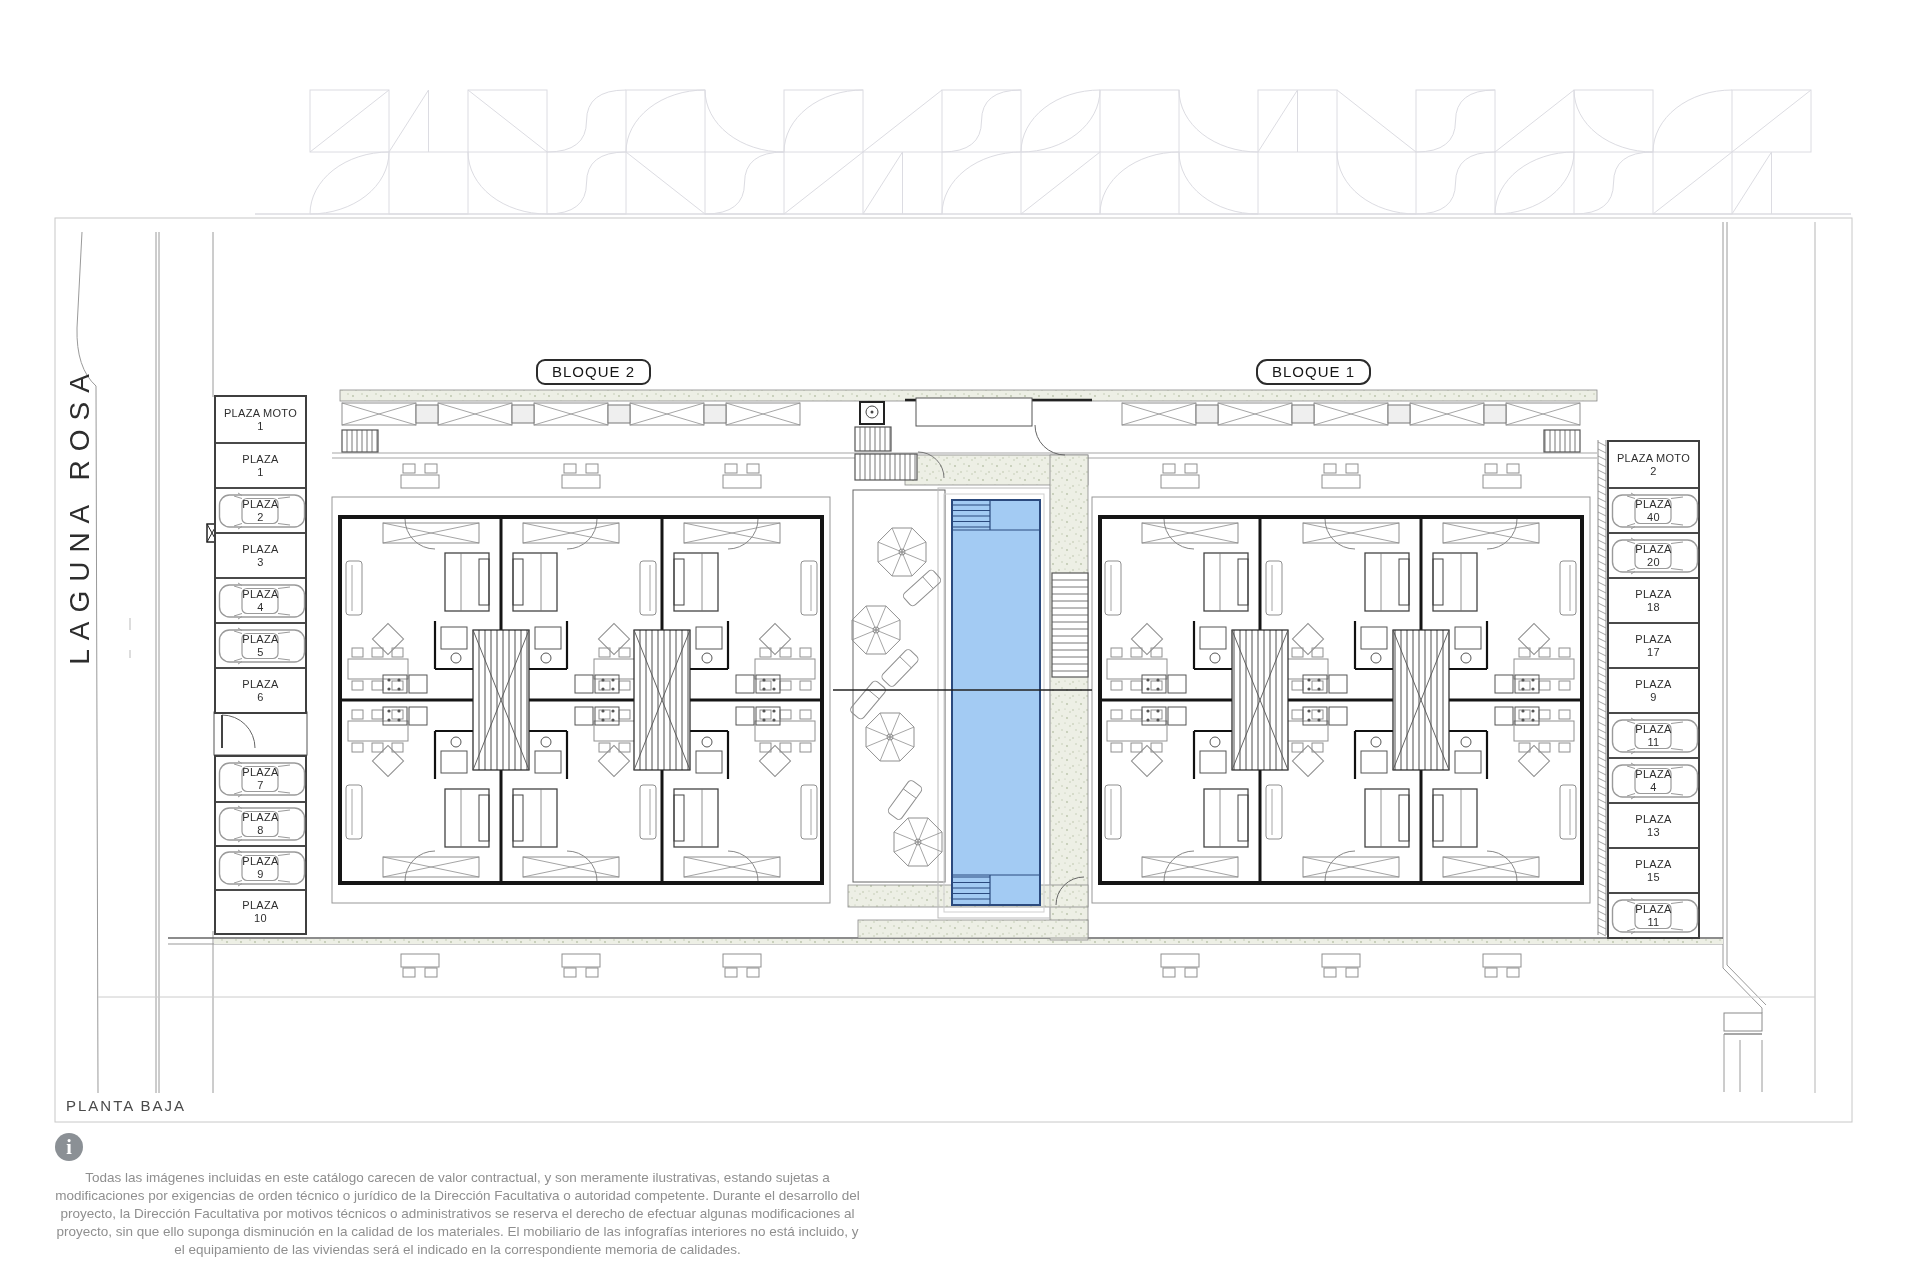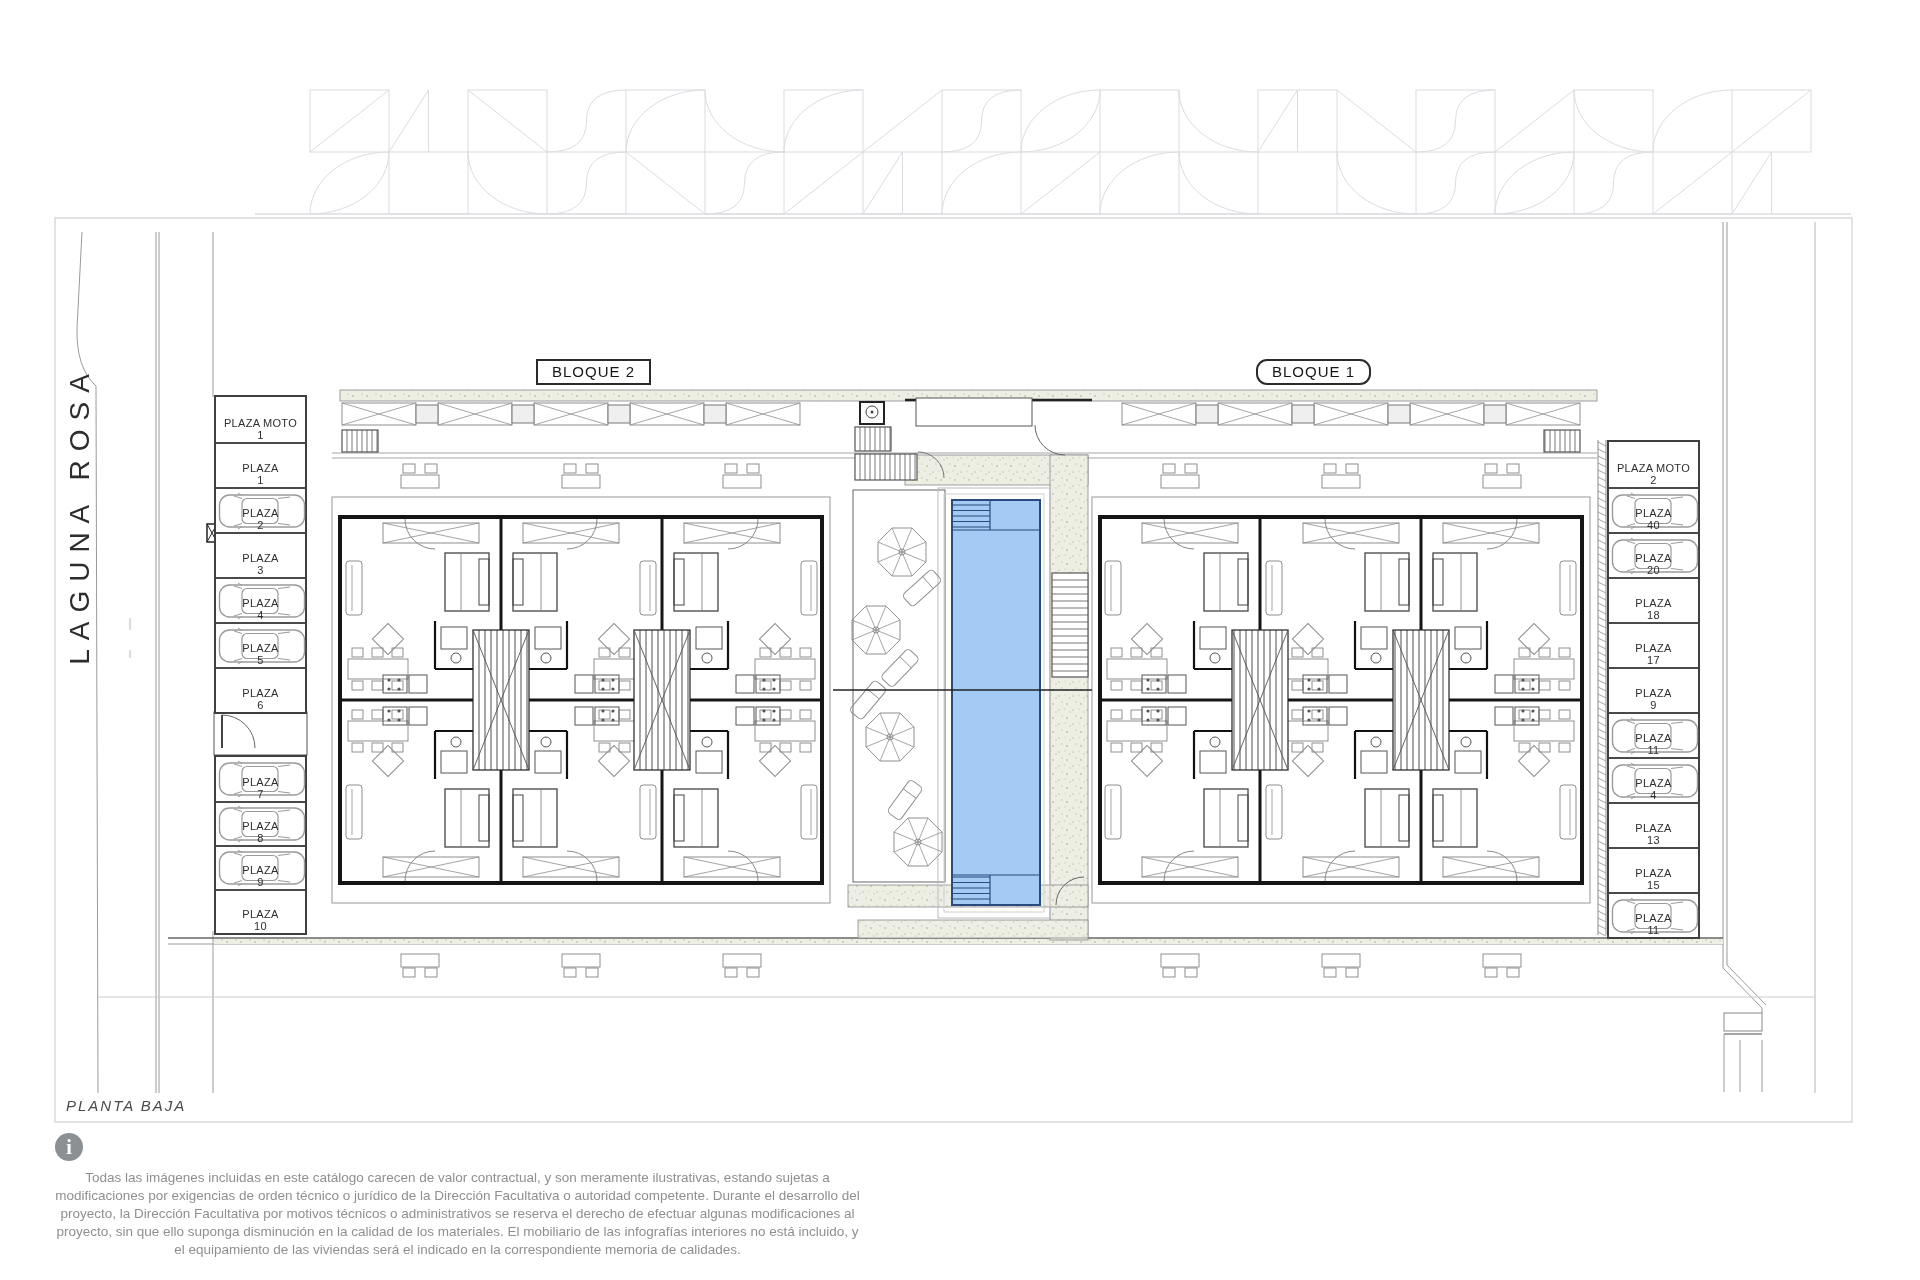--- a/index.html
+++ b/index.html
@@ -2,34 +2,34 @@
 <html><head>
 <meta charset="utf-8">
 <style>
   html,body{margin:0;padding:0;background:#fff;}
   .stage{position:relative;width:1920px;height:1280px;background:#ffffff;overflow:hidden;
          font-family:"Liberation Sans",sans-serif;}
   #plan{position:absolute;left:0;top:0;}
   
   .pcol{position:absolute;box-sizing:border-box;border:2px solid #3f3f3f;background:#fff;}
   .stall{position:relative;box-sizing:border-box;border-top:2px solid #4a4a4a;
-         display:flex;align-items:flex-end;justify-content:center;}
+         display:flex;align-items:center;justify-content:center;}
   .stall:first-child{border-top:none;}
   .stall > svg{position:absolute;left:2px;top:50%;transform:translateY(-50%);}
   .stall-label{position:relative;z-index:2;text-align:center;font-size:11px;line-height:1.15;
                color:#2e2e2e;letter-spacing:.3px;}
   .stall-label span{display:block;}
   
   .street-label{position:absolute;left:80px;top:515px;transform:translate(-50%,-50%) rotate(-90deg);
                 font-size:28px;letter-spacing:9px;color:#2d2d2d;white-space:nowrap;}
   .block-label{position:absolute;box-sizing:border-box;border:2px solid #2b2b2b;background:#fff;
                padding:2px 14px 3px;font-size:15px;color:#161616;letter-spacing:1px;white-space:nowrap;}
-  .block-label.b2{left:536px;top:359px;}
+  .block-label.b2{left:536px;top:359px;border-radius:9px;}
   .block-label.b1{left:1256px;top:359px;border-radius:11px;}
-  .floor-label{position:absolute;left:66px;top:1097px;font-size:15px;letter-spacing:2px;color:#4a4a4a;font-style:italic;}
+  .floor-label{position:absolute;left:66px;top:1097px;font-size:15px;letter-spacing:2px;color:#4a4a4a;}
   
   .disclaimer{position:absolute;left:55px;top:1133px;width:805px;}
   .info-icon{width:28px;height:28px;border-radius:50%;background:#8b9095;color:#fff;
              display:flex;align-items:center;justify-content:center;
              font:700 20px "Liberation Serif",serif;margin-bottom:8px;}
   .disclaimer p{margin:0;font-size:13.5px;line-height:1.33;color:#8f8f8f;text-align:center;}
 </style>
 </head>
 <body>
 

